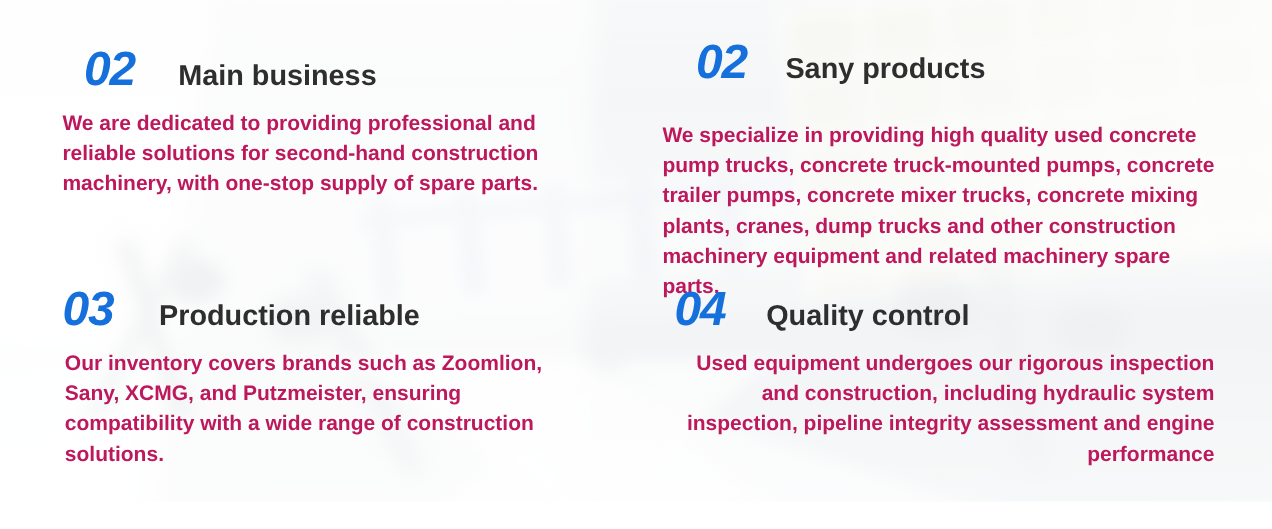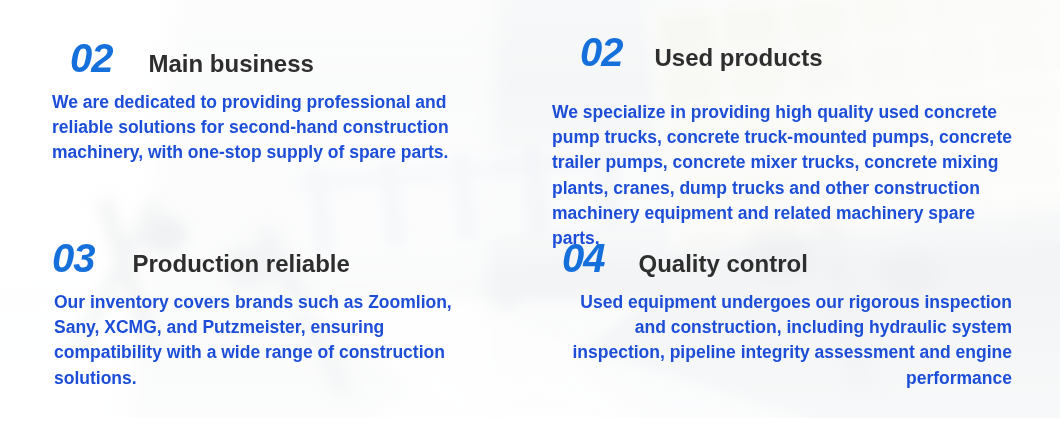--- a/index.html
+++ b/index.html
@@ -162,21 +162,21 @@
     font-weight: bold;
     font-size: 24px;
     line-height: 1;
     color: #2e2e2e;
     white-space: nowrap;
   }
   .panel-body {
     font-weight: bold;
     font-size: 17.5px;
     line-height: 1.44;
-    color: #1d4ed8;
+    color: #be185d;
   }
 
   
   #panel-01 { left: 52px;  top: 38px;  width: 460px; }
   #panel-01 .panel-num   { margin-left: 18px; }
   #panel-01 .panel-title { margin-left: 36px; }
   #panel-01 .panel-body  { margin-top: 12px; width: 452px; }
 
   #panel-02 { left: 552px; top: 32px;  width: 470px; }
   #panel-02 .panel-num   { margin-left: 28px; }
@@ -213,21 +213,21 @@
       <div class="panel-head">
         <span class="panel-num">02</span>
         <span class="panel-title">Main business</span>
       </div>
       <div class="panel-body">We are dedicated to providing professional and reliable solutions for second-hand construction machinery, with one-stop supply of spare parts.</div>
     </div>
 
     <div class="panel" id="panel-02">
       <div class="panel-head">
         <span class="panel-num">02</span>
-        <span class="panel-title">Used products</span>
+        <span class="panel-title">Sany products</span>
       </div>
       <div class="panel-body">We specialize in providing high quality used concrete pump trucks, concrete truck-mounted pumps, concrete trailer pumps, concrete mixer trucks, concrete mixing plants, cranes, dump trucks and other construction machinery equipment and related machinery spare parts.</div>
     </div>
 
     <div class="panel" id="panel-03">
       <div class="panel-head">
         <span class="panel-num">03</span>
         <span class="panel-title">Production reliable</span>
       </div>
       <div class="panel-body">Our inventory covers brands such as Zoomlion, Sany, XCMG, and Putzmeister, ensuring compatibility with a wide range of construction solutions.</div>

